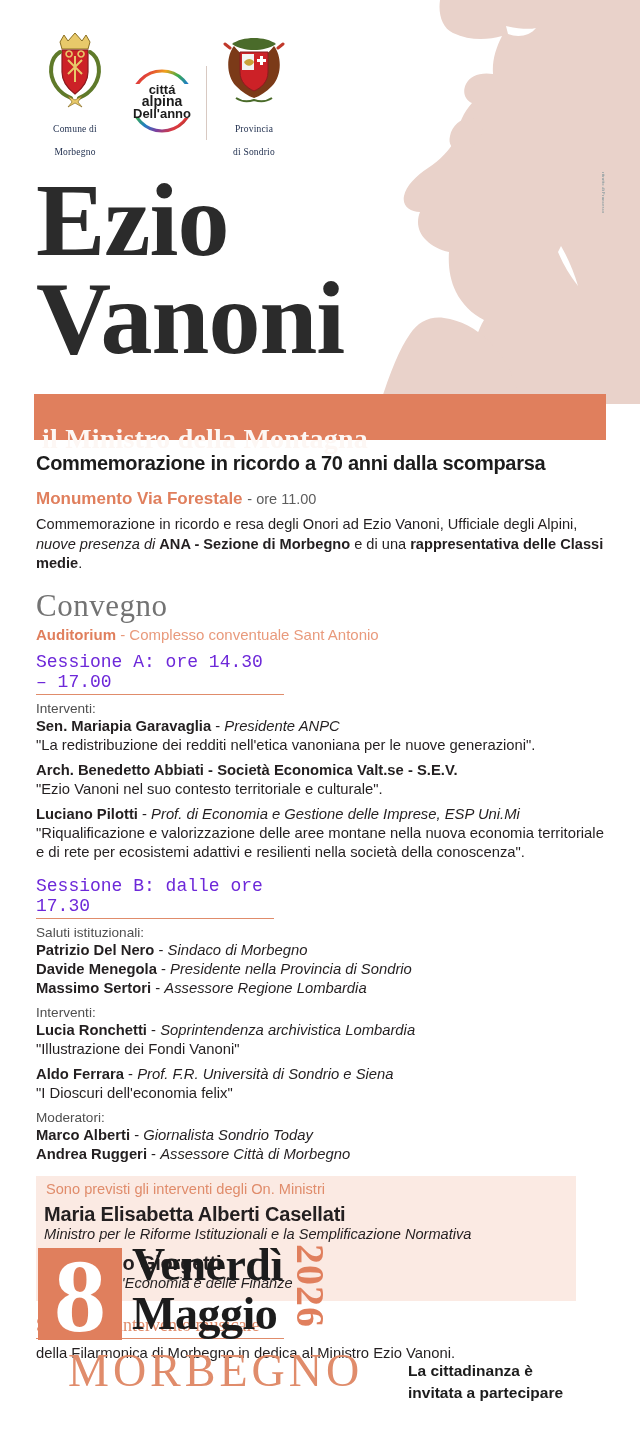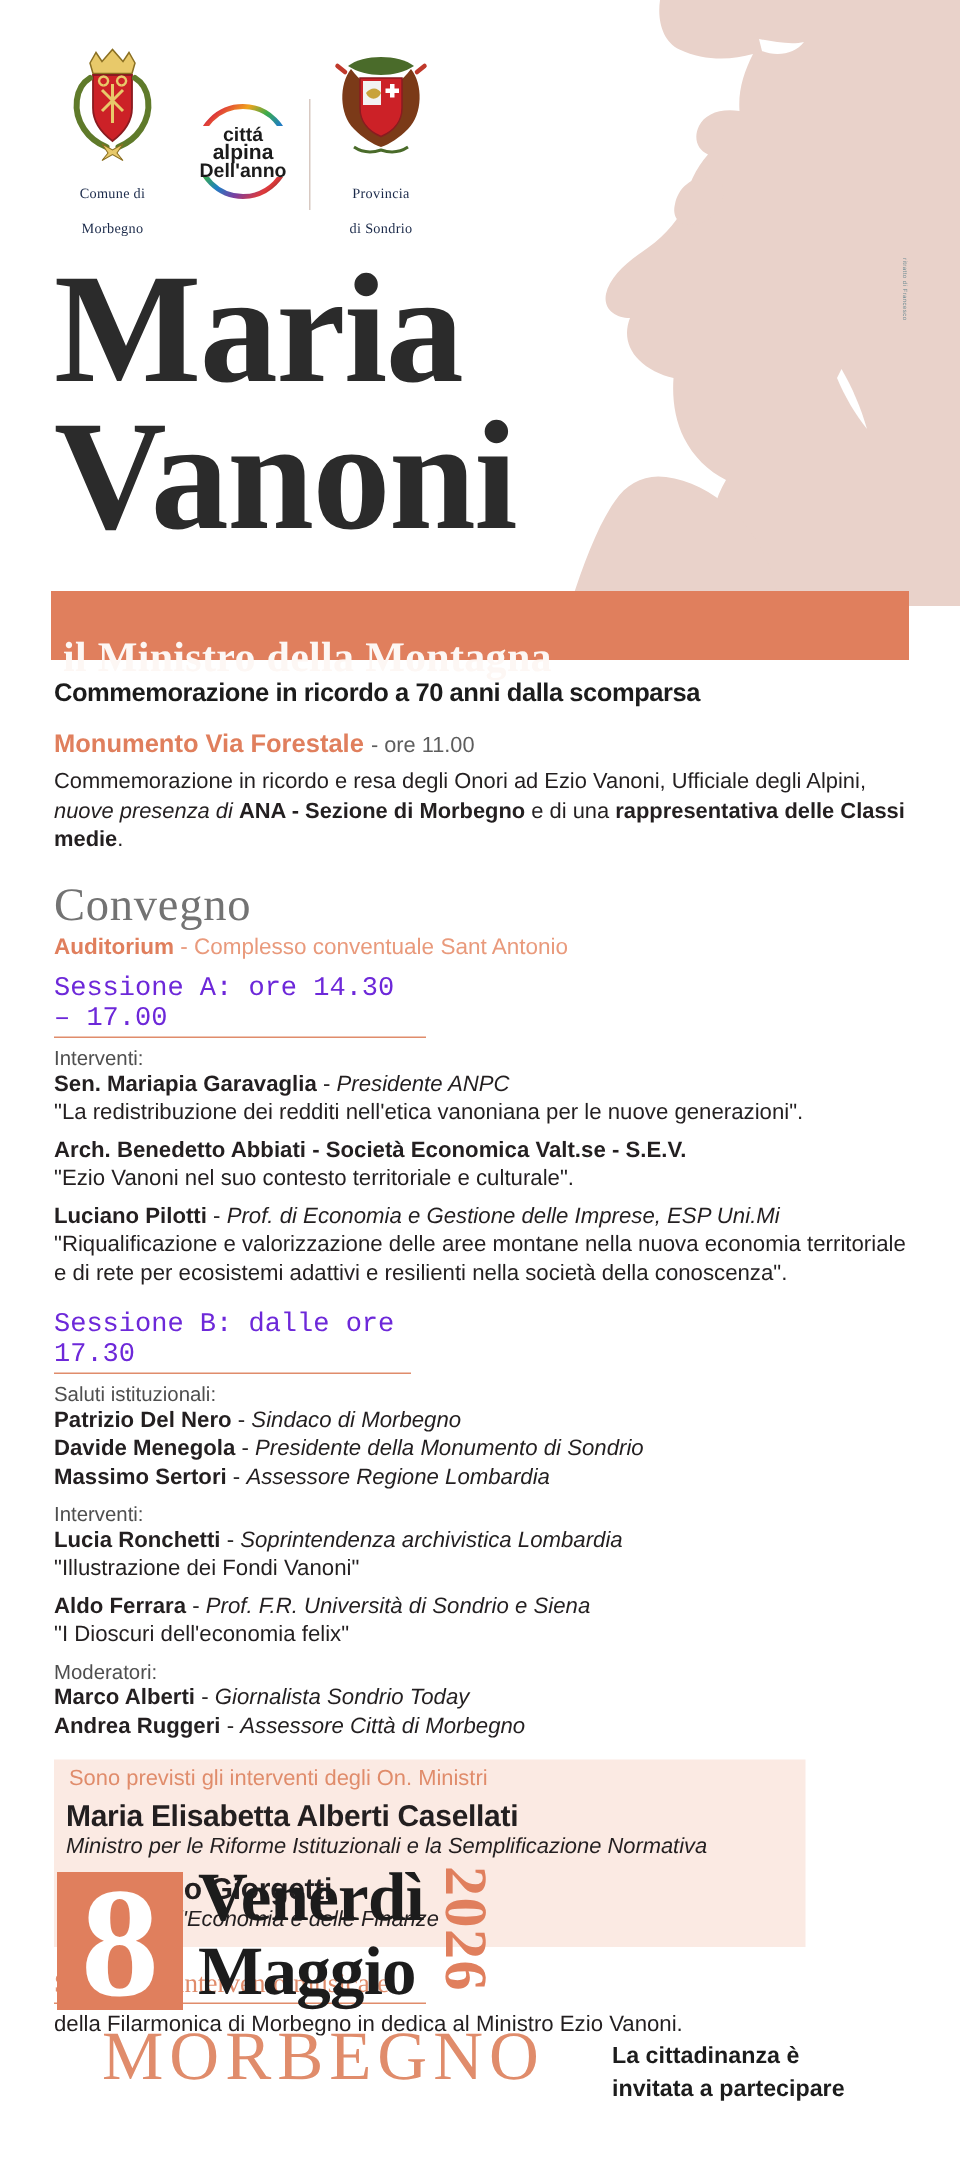--- a/index.html
+++ b/index.html
@@ -56,21 +56,21 @@
   .subtitle-band span{
     font-family:"Liberation Serif", serif;
     font-weight:700; font-size:28px; color:#fdf7f4;
     padding-left:8px; letter-spacing:.2px;margin-top:44px;
   }
 
   
   .content{position:absolute; left:36px; top:452px; width:576px;}
 
   .h-commemora{
-    font-size:17px; font-weight:700; letter-spacing:-.3px;
+    font-size:20px; font-weight:700; letter-spacing:-.3px;
     color:#1c1c1c; margin:0 0 14px 0;
   }
 
   .line-monumento{font-size:17px; margin:0 0 6px 0;}
   .line-monumento .place{color:#e07f5d; font-weight:700;}
   .line-monumento .time{color:#5d5d5d; font-size:14.5px;}
 
   .para{font-size:14.6px; line-height:19.5px; margin:0;}
   .para i{font-style:italic;}
   .para b{font-weight:700;}
@@ -94,21 +94,21 @@
   .ent{font-size:14.8px; line-height:19px; margin:0;}
   .ent b{font-weight:700;}
   .ent i{font-style:italic;}
   .quote{font-size:14.8px; line-height:19px; margin:0 0 6px 0;}
   .tight{margin-bottom:0;}
   .gap6{margin-bottom:7px;}
   .gap10{margin-bottom:11px;}
 
   
   .ministers{
-    background:#fbeae3; padding:5px 8px 10px 8px; margin:12px 0 0 0; width:501px;
+    background:#fbeae3; padding:5px 8px 10px 8px; margin:12px 0 0 0; width:540px;
     box-sizing:border-box;
   }
   .ministers .hdr{font-size:14.6px; color:#e08c6b; margin:0 0 6px 2px;}
   .ministers .mname{font-size:20px; font-weight:700; margin:0; letter-spacing:-.2px;}
   .ministers .mrole{font-size:14.6px; font-style:italic; margin:0 0 10px 0;}
   .ministers .mrole.last{margin-bottom:0;}
 
   .musical{
     font-family:"Liberation Serif", serif;
     font-size:18px; color:#e08c6b;
@@ -240,21 +240,21 @@
         </g>
       </svg>
       <div class="cap">Provincia</div>
       <div class="cap">di Sondrio</div>
     </div>
   </div>
 
   <div class="credit">ritratto di Francesco</div>
 
   <div class="title">
-    <span class="l1">Maria</span>
+    <span class="l1">Ezio</span>
     <span class="l2">Vanoni</span>
   </div>
   <div class="subtitle-band">
     <span>il Ministro della Montagna</span>
   </div>
 
   <div class="content">
 
     <div class="h-commemora">Commemorazione in ricordo a 70 anni dalla scomparsa</div>
 
@@ -278,21 +278,21 @@
     <p class="ent tight"><b>Arch. Benedetto Abbiati - Società Economica Valt.se - S.E.V.</b><span></span><i></i></p>
     <p class="quote">"Ezio Vanoni nel suo contesto territoriale e culturale".</p>
 
     <p class="ent tight"><b>Luciano Pilotti</b><span> - </span><i>Prof. di Economia e Gestione delle Imprese, ESP Uni.Mi</i></p>
     <p class="quote">"Riqualificazione e valorizzazione delle aree montane nella nuova economia territoriale e di rete per ecosistemi adattivi e resilienti nella società della conoscenza".</p>
 
     <span class="sess b">Sessione B: dalle ore 17.30</span>
     <div class="lbl">Saluti istituzionali:</div>
 
     <p class="ent tight"><b>Patrizio Del Nero</b><span> - </span><i>Sindaco di Morbegno</i></p>
-    <p class="ent tight"><b>Davide Menegola</b><span> - </span><i>Presidente della Monumento di Sondrio</i></p>
+    <p class="ent tight"><b>Davide Menegola</b><span> - </span><i>Presidente nella Provincia di Sondrio</i></p>
     <p class="ent gap6"><b>Massimo Sertori</b><span> - </span><i>Assessore Regione Lombardia</i></p>
 
     <div class="lbl">Interventi:</div>
     <p class="ent tight"><b>Lucia Ronchetti</b><span> - </span><i>Soprintendenza archivistica Lombardia</i></p>
     <p class="quote">"Illustrazione dei Fondi Vanoni"</p>
     <p class="ent tight"><b>Aldo Ferrara</b><span> - </span><i>Prof. F.R. Università di Sondrio e Siena</i></p>
     <p class="quote gap6">"I Dioscuri dell'economia felix"</p>
 
     <div class="lbl">Moderatori:</div>
     <p class="ent tight"><b>Marco Alberti</b><span> - </span><i>Giornalista Sondrio Today</i></p>

